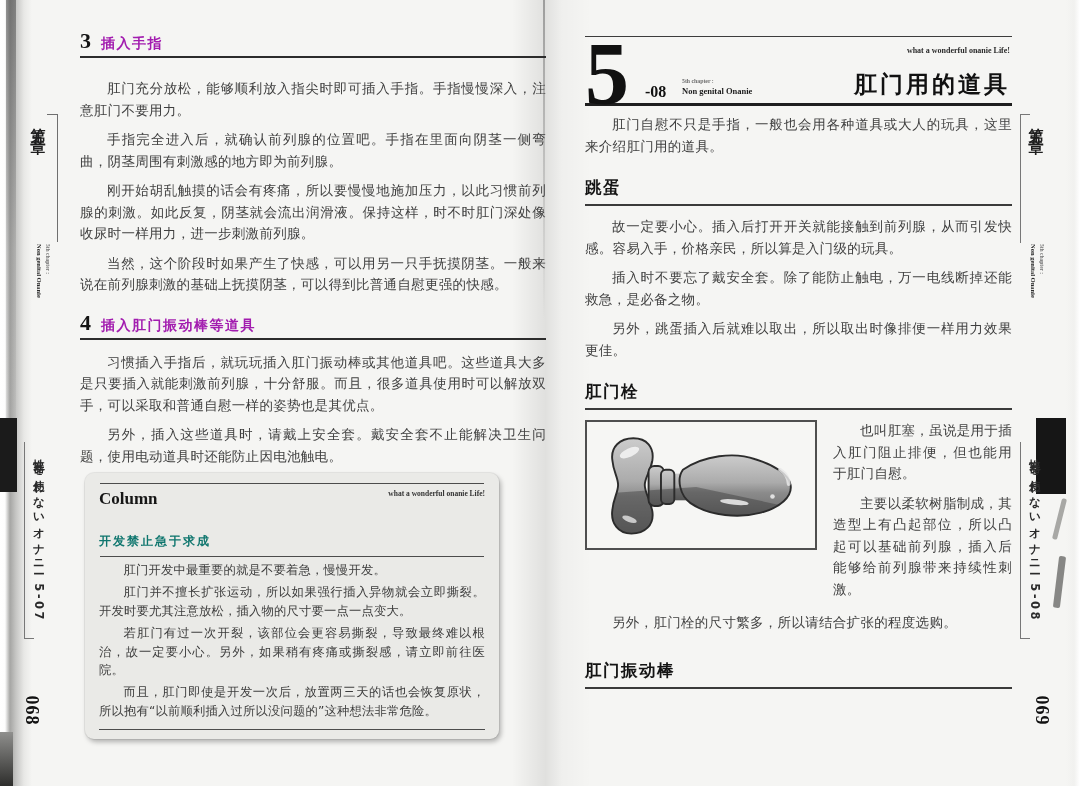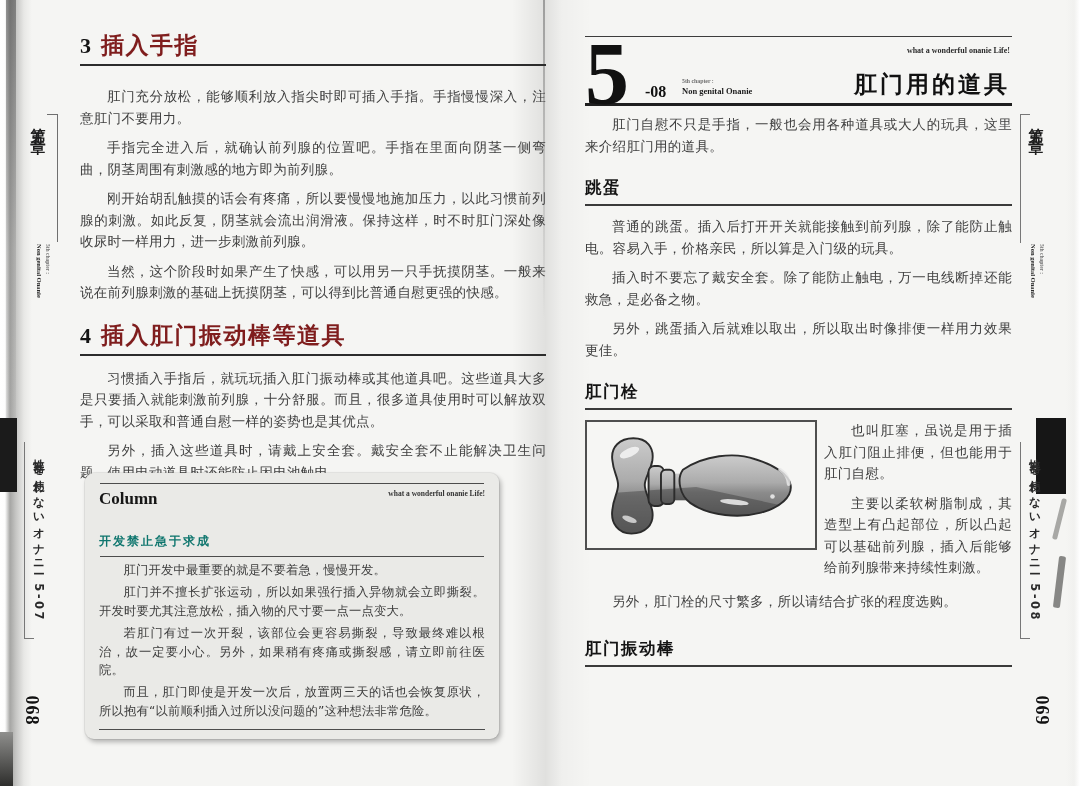--- a/index.html
+++ b/index.html
@@ -50,21 +50,21 @@
 
   
   p.body{font-size:13.5px;line-height:21.5px;margin:8px 0 0;text-indent:2em;
     text-align:justify;letter-spacing:.3px;color:#3f3f3f;}
 
   
   .page-left{position:absolute;left:80px;top:30px;width:466px;}
   .sec-head{display:flex;align-items:baseline;gap:10px;margin:0;
     border-bottom:2.5px solid #2c2c2c;padding-bottom:3px;}
   .sec-head .num{font-family:"Liberation Serif","DejaVu Serif",serif;font-weight:bold;font-size:22px;color:#141414;line-height:1;}
-  .sec-head .ttl{font-family:Liberation Sans, sans-serif;font-weight:bold;font-size:23px;color:#7f1d1d;letter-spacing:1.5px;}
+  .sec-head .ttl{font-family:Liberation Sans, sans-serif;font-weight:bold;font-size:14px;color:#a21caf;letter-spacing:1.5px;}
   .sec4{margin-top:16px;}
 
   .column-box{position:absolute;left:85px;top:473px;width:414px;height:266px;
     background:#eaeae7;border-radius:9px;box-shadow:2px 3px 5px rgba(0,0,0,.28),0 0 0 1px rgba(0,0,0,.06);
     padding:10px 14px;box-sizing:border-box;}
   .cb-rule{border-top:1.5px solid #4c4c4c;margin:0 1px;}
   .cb-head{display:flex;justify-content:space-between;align-items:flex-start;margin-top:5px;}
   .cb-label{font-family:"Liberation Serif","DejaVu Serif",serif;font-weight:bold;font-size:17px;color:#161616;}
   .cb-slogan{font-family:"Liberation Serif","DejaVu Serif",serif;font-weight:bold;font-size:7.5px;color:#333;}
   .cb-title{font-family:"Liberation Serif","DejaVu Serif",serif;font-weight:bold;font-size:12px;
@@ -85,21 +85,21 @@
     line-height:1.35;white-space:nowrap;}
   .chapline .l1{font-size:5.8px;color:#6e6e6e;font-weight:bold;display:block;}
   .chapline .l2{font-size:8.5px;color:#1c1c1c;font-weight:bold;display:block;}
   .rp-slogan{position:absolute;right:2px;top:9px;font-family:"Liberation Serif","DejaVu Serif",serif;
     font-weight:bold;font-size:8px;color:#2a2a2a;}
   .rp-title{position:absolute;right:2px;bottom:3px;font-family:"Liberation Serif","DejaVu Serif",serif;
     font-weight:bold;font-size:23px;letter-spacing:3px;color:#111;}
   .rp-sec{font-family:"Liberation Serif","DejaVu Serif",serif;font-weight:bold;font-size:16.5px;
     color:#141414;letter-spacing:1.5px;border-bottom:2px solid #3a3a3a;padding-bottom:5px;margin:20px 0 0;}
   .intro{margin-top:13px;}
-  .plug-row{display:flex;gap:7px;margin-top:10px;align-items:flex-start;}
+  .plug-row{display:flex;gap:16px;margin-top:10px;align-items:flex-start;}
   .img-box{width:228px;height:126px;border:2px solid #4f4f4f;background:#f6f6f4;flex:none;
     display:flex;align-items:center;justify-content:center;}
   .plug-side{flex:1;}
   .plug-side p.body{margin-top:0;}
   .plug-side p.body + p.body{margin-top:8px;}
 </style>
 </head>
 <body>
 
 <div class="scan-left"></div>
@@ -184,21 +184,21 @@
     </span>
     <span class="rp-slogan">what a wonderful onanie Life!</span>
     <span class="rp-title">肛门用的道具</span>
   </header>
 
   <p class="body intro">肛门自慰不只是手指，一般也会用各种道具或大人的玩具，这里来介绍肛门用的道具。</p>
 
 
   <section>
     <h3 class="rp-sec">跳蛋</h3>
-    <p class="body" style="margin-top:10px">普通的跳蛋。插入后打开开关就能接触到前列腺，除了能防止触电。容易入手，价格亲民，所以算是入门级的玩具。</p>
+    <p class="body" style="margin-top:10px">故一定要小心。插入后打开开关就能接触到前列腺，从而引发快感。容易入手，价格亲民，所以算是入门级的玩具。</p>
     <p class="body">插入时不要忘了戴安全套。除了能防止触电，万一电线断掉还能救急，是必备之物。</p>
     <p class="body">另外，跳蛋插入后就难以取出，所以取出时像排便一样用力效果更佳。</p>
   </section>
 
   <section>
     <h3 class="rp-sec">肛门栓</h3>
     <div class="plug-row">
       <div class="img-box">
         <svg width="224" height="122" viewBox="0 0 230 128">
           <defs>

